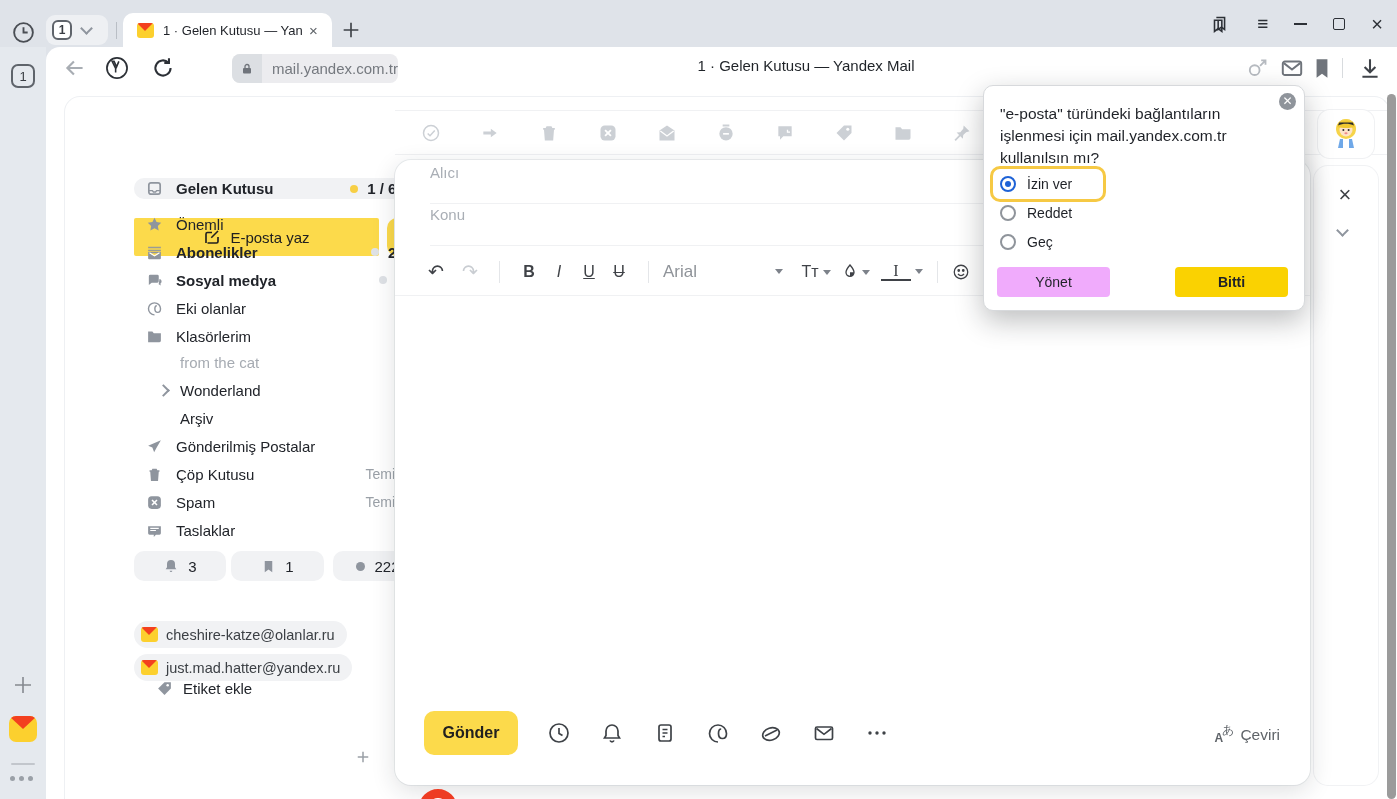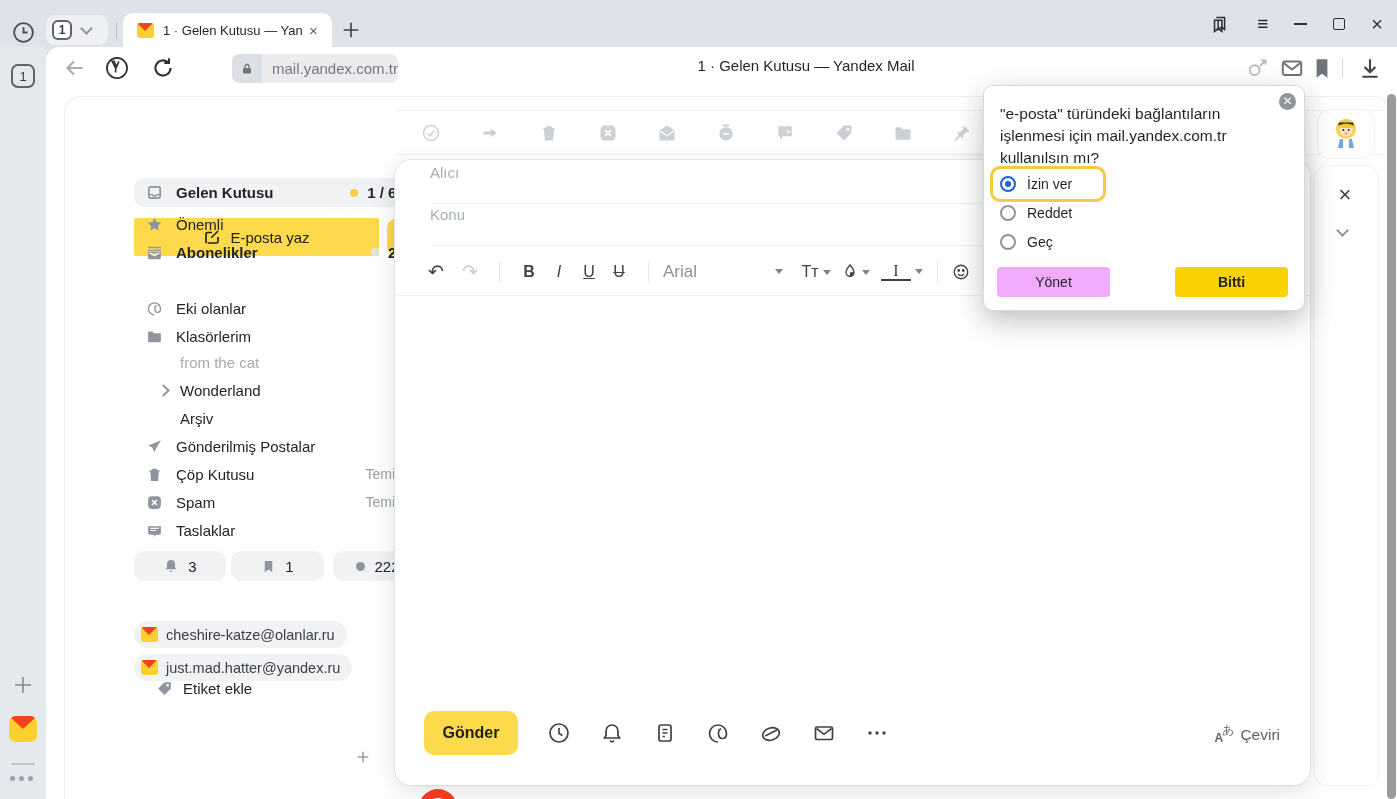--- a/index.html
+++ b/index.html
@@ -41,21 +41,21 @@
 
   
   .page { position:absolute; left:46px; top:90px; width:1351px; height:709px; background:#fff; }
   .pagecard { position:absolute; left:18px; top:6px; width:1326px; height:703px; border:1px solid #eef0f3; border-radius:16px 16px 0 0; border-bottom:none; }
 
   
   .composebtn { position:absolute; left:88px; top:128px; width:245px; height:38px; background:#fcda4b; border-radius:2px; display:flex; align-items:center; justify-content:center; gap:9px; font-size:15px; font-weight:normal; color:#21201f; }
   .refreshbtn { position:absolute; left:341px; top:128px; width:36px; height:38px; background:#fcda4b; border-radius:10px; display:flex; align-items:center; justify-content:center; }
   .srow { position:absolute; left:88px; width:289px; height:28px; display:flex; align-items:center; font-size:15px; color:#21242a; }
   .srow .fico { width:17px; height:17px; margin-left:12px; margin-right:13px; flex:none; display:flex; align-items:center; justify-content:center; color:#8f959e; }
-  .srow.sel { background:#f1f2f4; border-radius:10px; height:29px; }
+  .srow.sel { background:#f1f2f4; border-radius:10px; height:21px; }
   .srow .lbl { flex:1; white-space:nowrap; overflow:hidden; }
   .srow .lbl.b { font-weight:bold; }
   .srow .cnt { font-weight:bold; margin-right:10px; }
   .srow .dot { width:8px; height:8px; border-radius:50%; margin-right:9px; flex:none; }
   .srow .act { font-size:14px; color:#9aa0a7; margin-right:10px; }
   .srow .plusmini { color:#9aa0a7; margin-right:12px; font-size:18px; }
   .subrow { padding-left:46px; }
   .chev { width:9px; height:9px; border-right:2px solid #8f959e; border-bottom:2px solid #8f959e; display:inline-block; }
   .chev.right { transform:rotate(-45deg); }
   .chev.down { transform:rotate(45deg); }
@@ -264,20 +264,31 @@
       <span class="fico">
           <svg viewBox="0 0 24 24" fill="#8f959e">
             <path d="M3 8h18v2H3zM3 4h18v2H3z" opacity=".9"></path>
             <path d="M3 11h18v9a1.5 1.5 0 0 1-1.5 1.5h-15A1.5 1.5 0 0 1 3 20zM5 13l7 4 7-4" stroke="#fff" stroke-width="0"></path>
             <path d="M5 12.5l7 4.3 7-4.3" fill="none" stroke="#fff" stroke-width="1.6"></path>
           </svg>
         </span>
       <span class="lbl b">Abonelikler</span>
       <span class="dot" style="background:#dfe2e6"></span>
       <span class="cnt">203</span>
+    </div>
+    <div class="srow" style="top:176px">
+      <span class="fico">
+          <svg viewBox="0 0 24 24" fill="#8f959e">
+            <path d="M4 4h13a2 2 0 0 1 2 2v7a2 2 0 0 1-2 2H9l-4 3.5V6a2 2 0 0 1 2-2z" transform="translate(-1 0)"></path>
+            <path d="M19 10c1.8.4 3 1.7 3 3.4 0 1.2-.6 2.2-1.6 2.9l.4 2.7-2.9-1.8" fill="#8f959e"></path>
+          </svg>
+        </span>
+      <span class="lbl b">Sosyal medya</span>
+      <span class="dot" style="background:#dfe2e6"></span>
+      <span class="cnt">18</span>
     </div>
     <div class="srow" style="top:204px">
       <span class="fico">
           <svg viewBox="0 0 24 24" fill="none" stroke="#8f959e" stroke-width="2">
             <path d="M12 21a8.5 8.5 0 1 1 8.5-8.5c0 3-1.7 5-4 5s-4-2-4-5 1-4.5 2.7-4.5"></path>
           </svg>
         </span>
       <span class="lbl">Eki olanlar</span>
     </div>
     <div class="srow" style="top:232px">

